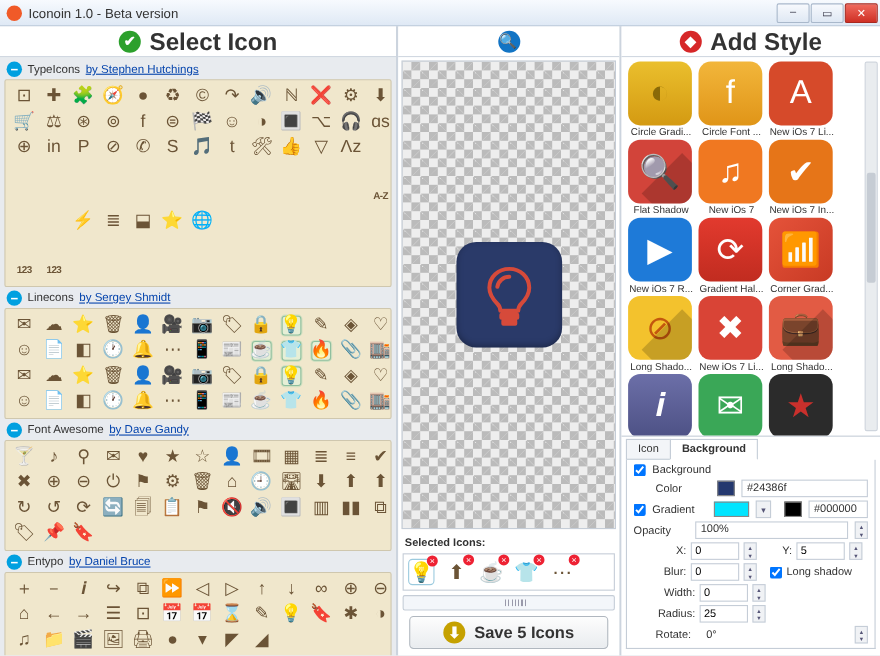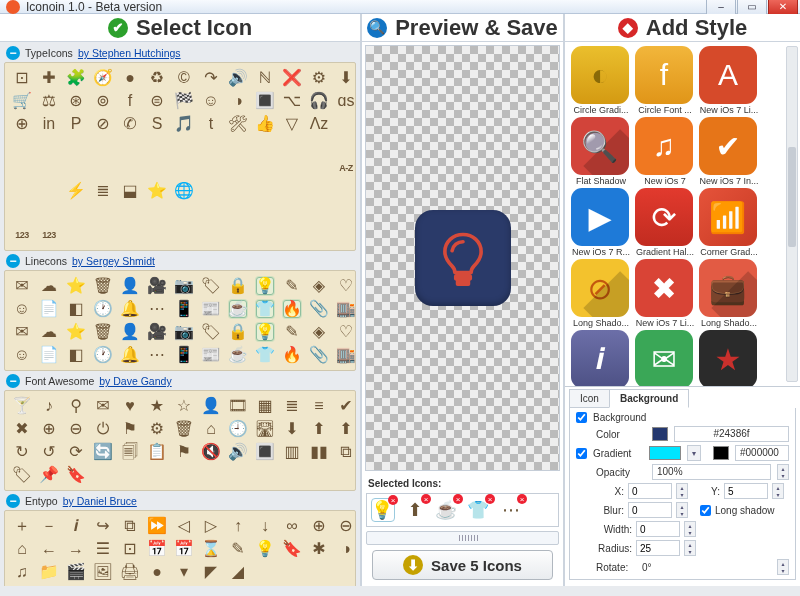--- a/index.html
+++ b/index.html
@@ -1,17 +1,17 @@
 <!DOCTYPE html>
 <html><head>
 <meta charset="utf-8">
 <style>
   * { box-sizing: border-box; margin: 0; padding: 0; font-family: "Segoe UI", Tahoma, sans-serif; }
   body { width: 800px; height: 596px; background: #e8ebef; overflow: hidden; font-size: 11px; }
-  .titlebar { height: 14px; background: linear-gradient(#f7fafe,#dfe9f5); border-bottom:1px solid #b7c6d9; display:flex; align-items:center; padding:0 2px 0 6px; }
+  .titlebar { height: 24px; background: linear-gradient(#f7fafe,#dfe9f5); border-bottom:1px solid #b7c6d9; display:flex; align-items:center; padding:0 2px 0 6px; }
   .titlebar .app-icon { width:14px; height:14px; border-radius:50%; background:#f05a28; margin-right:6px; }
   .titlebar .title { font-size:12px; color:#333; flex:1; }
   .winbtns { display:flex; gap:1px; }
   .winbtn { width:30px; height:18px; border:1px solid #a9b8cb; background:linear-gradient(#f7f9fd,#dfe8f4); border-radius:2px; display:flex; align-items:center; justify-content:center; font-size:10px; color:#334; }
   .winbtn.close { background:linear-gradient(#ef6a5e,#cf3025); border-color:#a8281f; color:#fff; }
   .content { display:flex; height:572px; }
   .col { display:flex; flex-direction:column; }
   .col1 { width:362px; border-right:2px solid #ccd4de; }
   .col2 { width:205px; border-right:2px solid #ccd4de; }
   .col3 { flex:1; }
@@ -63,21 +63,21 @@
   .prop-body { border:1px solid #c5cdd7; border-top:none; padding:4px 6px; display:flex; flex-direction:column; gap:3px; background:#fff; }
   .row { display:flex; align-items:center; gap:6px; }
   .chk { width:11px;height:11px; }
   .swatch { width:16px;height:14px;border:1px solid #888; }
   .txtval { border:1px solid #c5cdd7; padding:1px 4px; background:#fff; min-width:54px; text-align:left; height:16px; font-size:10px; }
   .num { border:1px solid #c5cdd7; height:16px; width:44px; padding:0 3px; font-size:10px; }
   .spin { width:12px;height:16px;border:1px solid #c5cdd7;background:#f0f2f5; display:flex;flex-direction:column; }
   .spin div{height:50%;font-size:6px;display:flex;align-items:center;justify-content:center;color:#557;}
   .subrow { display:flex; align-items:center; gap:4px; margin-left:20px; }
   .subrow span.lab { min-width:28px; text-align:right; }
-  .colorrow .txtval { flex:1;text-align:center; }
+  .colorrow .txtval { flex:1; }
   .drop-arrow { width:14px;height:16px;border:1px solid #c5cdd7;background:#f0f2f5;display:flex;align-items:center;justify-content:center;font-size:8px;color:#557;}
   
   .shadow-long::after{content:"";position:absolute;left:40%;top:40%;width:90%;height:90%;background:rgba(0,0,0,.18);transform:rotate(45deg);}
 </style>
 </head>
 <body>
 
 <div class="titlebar">
   <div class="app-icon"></div>
   <div class="title">Iconoin 1.0 - Beta version</div>
@@ -339,21 +339,20 @@
             <div class="ic"></div>
             <div class="ic"></div>
           </div>
         </div>
       </div>
   </div>
 
   <div class="col col2">
     <div class="colhdr">
       <div class="hdr-icon" style="background:#1274c4">🔍</div>
-      <h2>Preview &amp; Save</h2>
     </div>
     <div class="previewpane">
       <div class="checker">
         <div class="big-icon">
           <svg viewBox="0 0 64 64">
             <path d="M32 6c-11 0-20 8-20 19 0 7 4 12 8 16 2 2 3 4 3 7h18c0-3 1-5 3-7 4-4 8-9 8-16 0-11-9-19-20-19z M24 52h16v3H24z M26 58h12v3H26z M32 14c-6 0-11 4-12 10" fill="none" stroke="#d64a3a" stroke-width="4" stroke-linecap="round" stroke-linejoin="round"></path>
           </svg>
         </div>
       </div>
       <div class="sel-label">Selected Icons:</div>
@@ -462,21 +461,21 @@
           </div>
           <div class="row">
             <input type="checkbox" class="chk" checked="" style="">
             <span style="min-width:50px;">Gradient</span>
             <div class="swatch" style="background:#00e5ff;width:32px;"></div>
             <div class="drop-arrow">▾</div>
             <div style="flex:1"></div>
             <div class="swatch" style="background:#000"></div>
             <div class="txtval">#000000</div>
           </div>
-          <div class="row" style="margin-left:20px;">
+          <div class="row" style="">
             <span style="min-width:50px;">Opacity</span>
             <div class="txtval" style="flex:1">100%</div>
             <div class="spin">
                 <div>▴</div>
                 <div>▾</div>
               </div>
           </div>
           <div class="subrow">
             <span class="lab">X:</span>
             <input class="num" value="0" style="">

